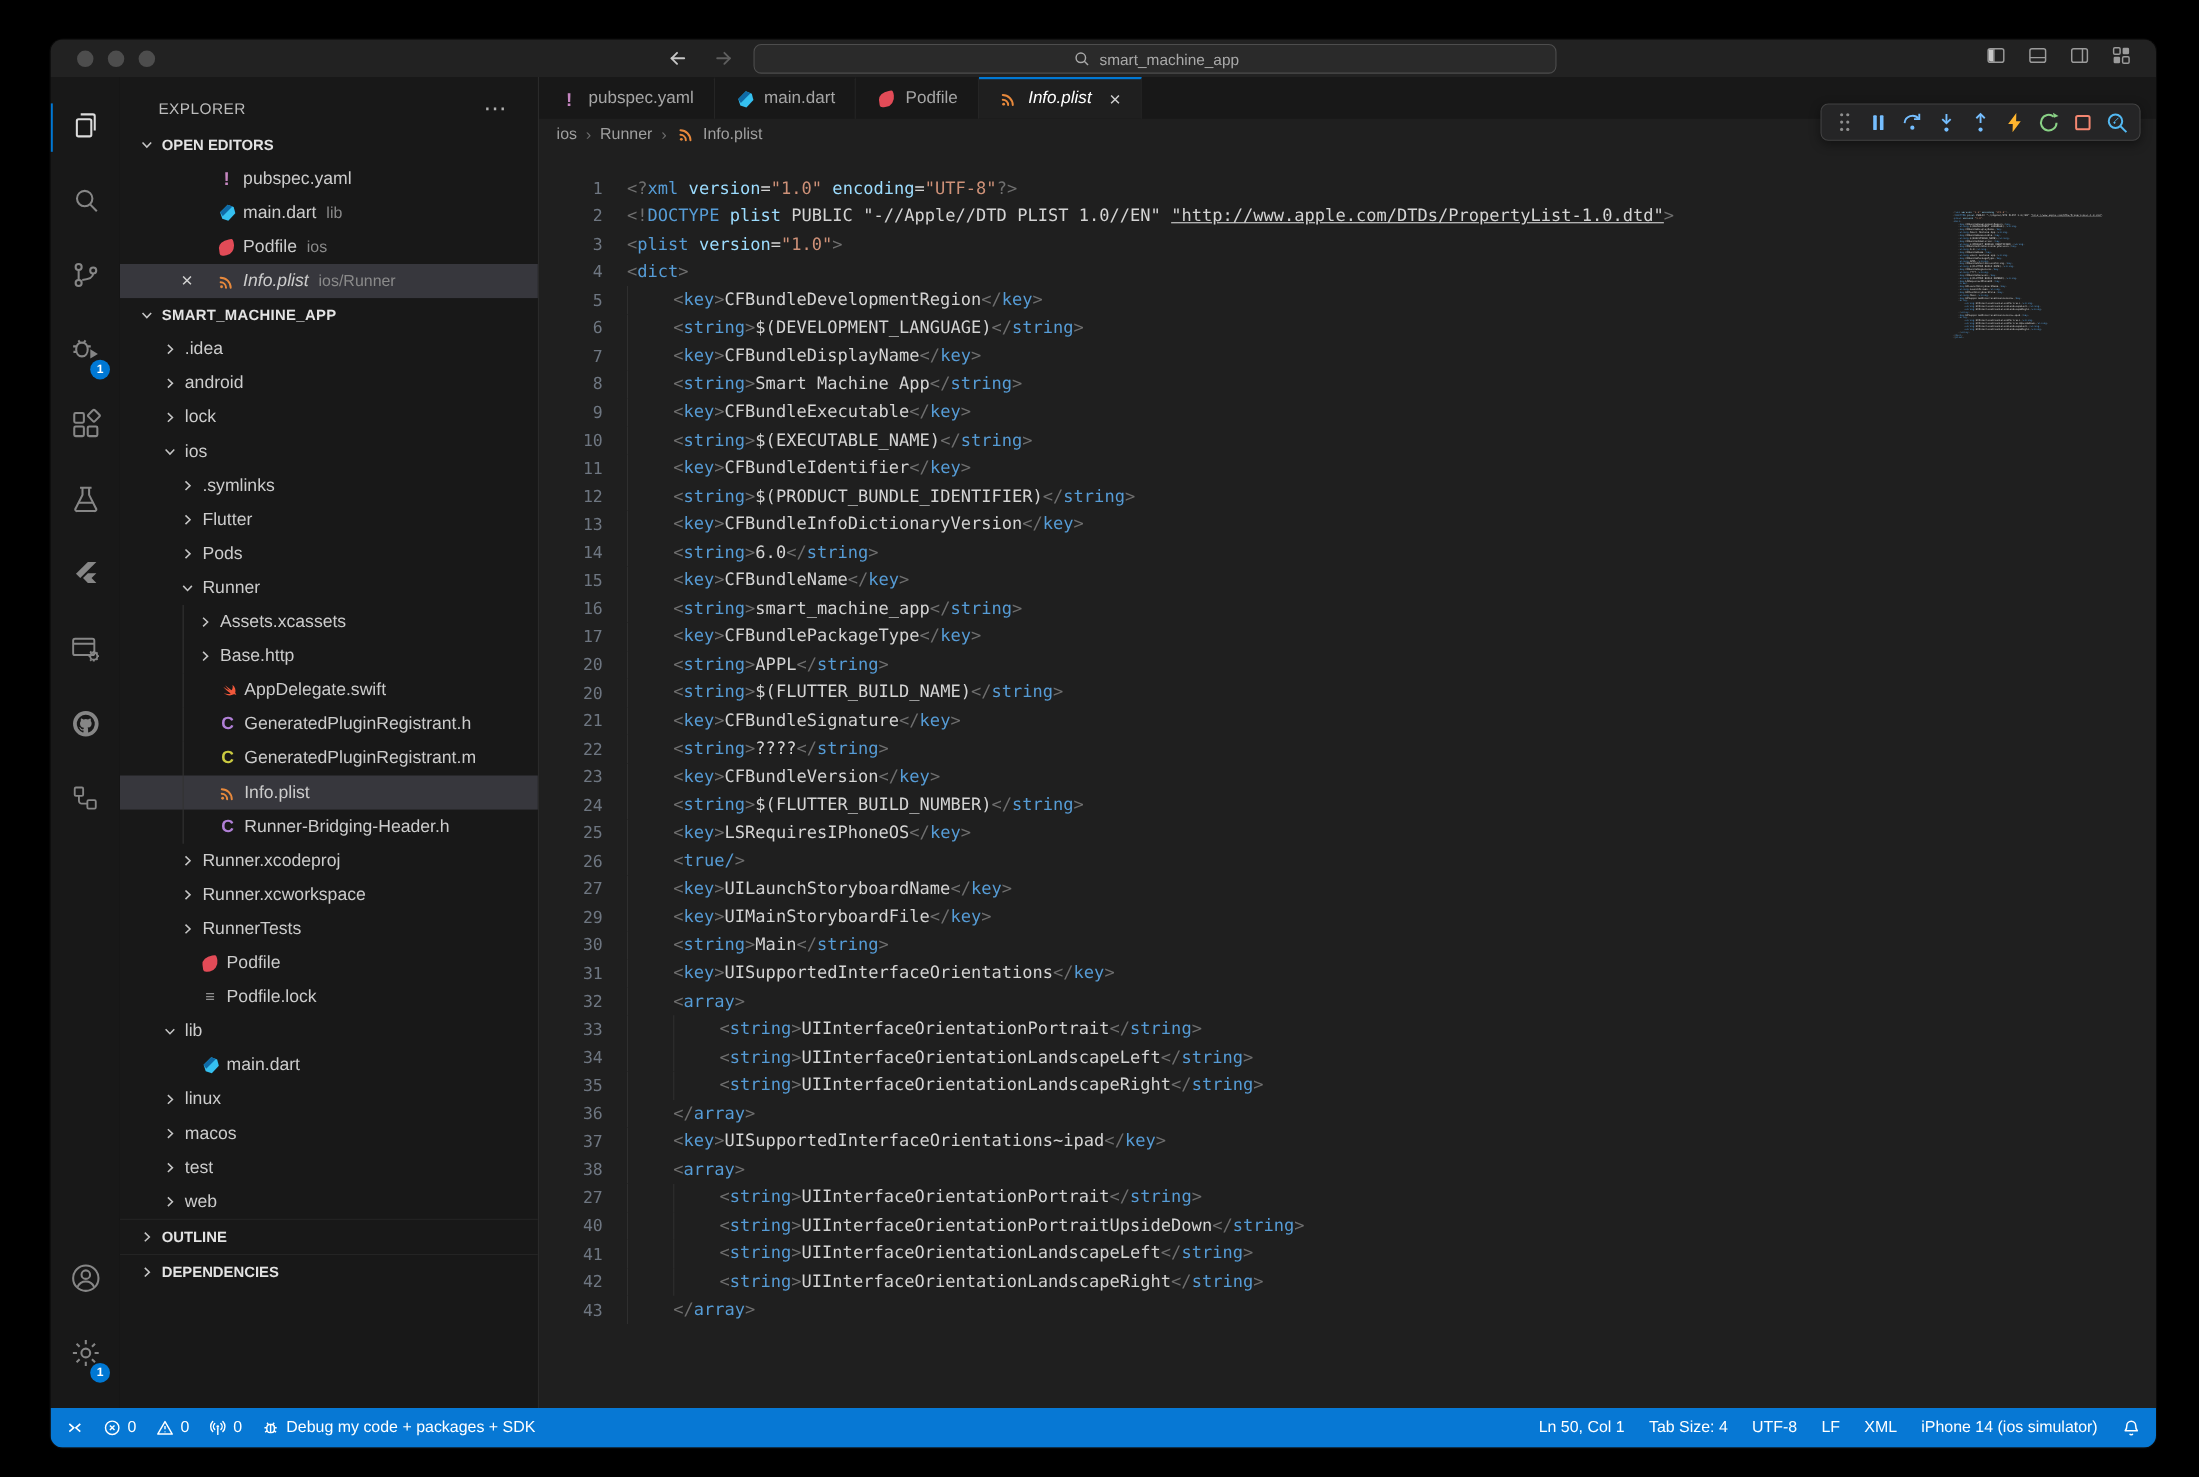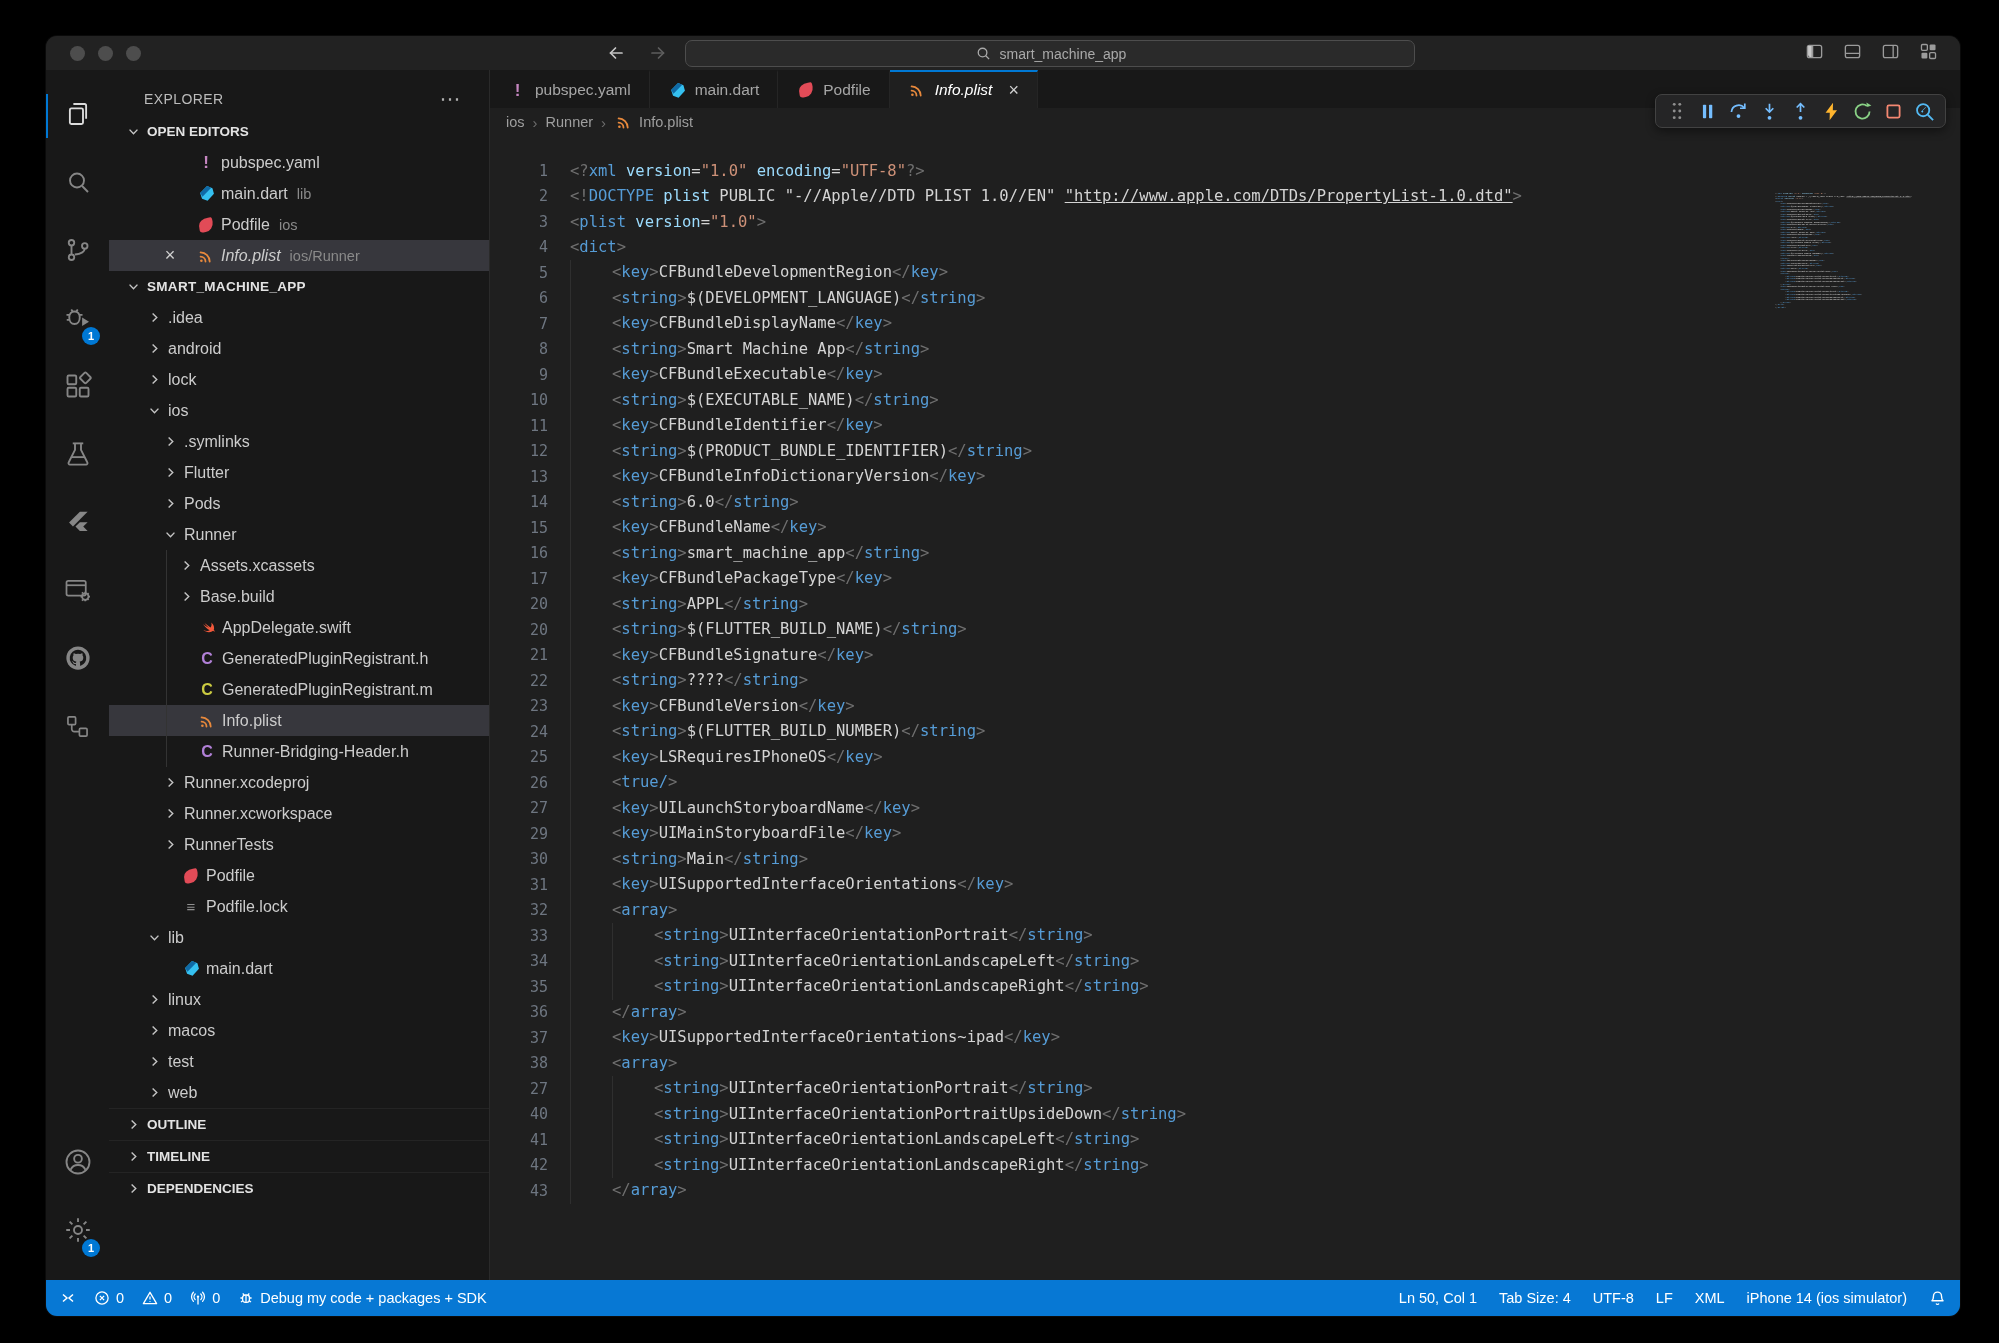--- a/index.html
+++ b/index.html
@@ -358,21 +358,21 @@
                 </svg>
               </span>
               <span class="lbl">Assets.xcassets</span>
             </div>
             <div class="row guide" style="padding-left:68px">
               <span class="chev">
                 <svg width="15" height="15" viewBox="0 0 16 16" fill="none" stroke="currentColor" stroke-width="1.5">
                   <path d="M6 3.8 10.4 8 6 12.2"></path>
                 </svg>
               </span>
-              <span class="lbl">Base.build</span>
+              <span class="lbl">Base.http</span>
             </div>
             <div class="row guide" style="padding-left:68px">
               <span class="chev"></span>
               <span class="fi">
                 <svg width="17" height="17" viewBox="0 0 16 16">
                   <path fill="#f0583b" d="M13.9 10.6c.9-2.6 0-5.6-2.3-7.4.5 1.7.2 3.6-.8 4.9C9 6.6 7 5.2 5.2 3.7c1.3 1.9 3 3.6 4.4 4.8-2-1-4-2.2-5.9-3.5 1.9 2.4 4.2 4.4 6.4 5.7-1.4.8-3.6.8-6-.3 2.4 2 5.7 2.6 8.1 1.3.8-.4 1.8-.5 2.5.4.3-.6-.2-1.7-.8-1.5z"></path>
                 </svg>
               </span>
               <span class="lbl">AppDelegate.swift</span>
             </div>
@@ -498,28 +498,20 @@
             </div>
           </div>
         <div id="sections" class="bot">
             <div class="sec-header">
               <span class="chev">
                 <svg width="15" height="15" viewBox="0 0 16 16" fill="none" stroke="currentColor" stroke-width="1.5">
                   <path d="M6 3.8 10.4 8 6 12.2"></path>
                 </svg>
               </span>
               <span>OUTLINE</span>
-            </div>
-            <div class="sec-header">
-              <span class="chev">
-                <svg width="15" height="15" viewBox="0 0 16 16" fill="none" stroke="currentColor" stroke-width="1.5">
-                  <path d="M6 3.8 10.4 8 6 12.2"></path>
-                </svg>
-              </span>
-              <span>TIMELINE</span>
             </div>
             <div class="sec-header">
               <span class="chev">
                 <svg width="15" height="15" viewBox="0 0 16 16" fill="none" stroke="currentColor" stroke-width="1.5">
                   <path d="M6 3.8 10.4 8 6 12.2"></path>
                 </svg>
               </span>
               <span>DEPENDENCIES</span>
             </div>
           </div>

